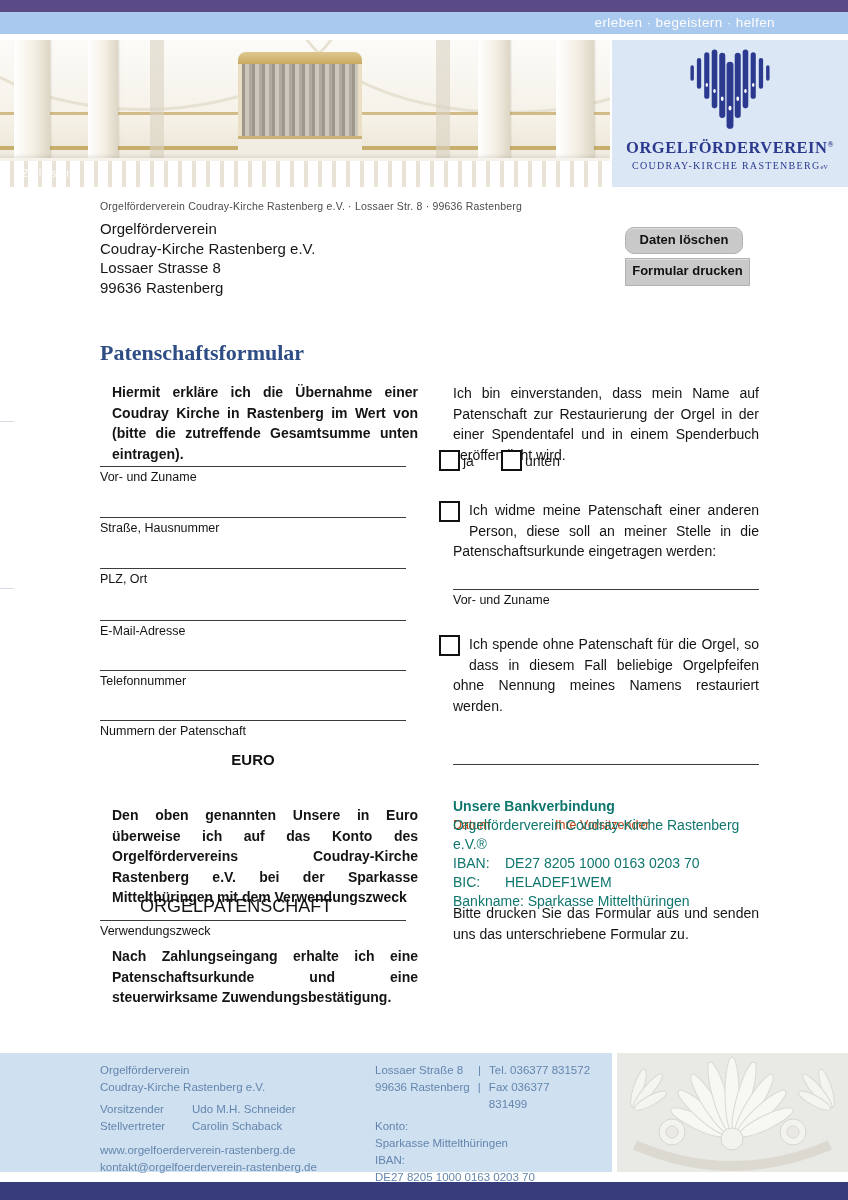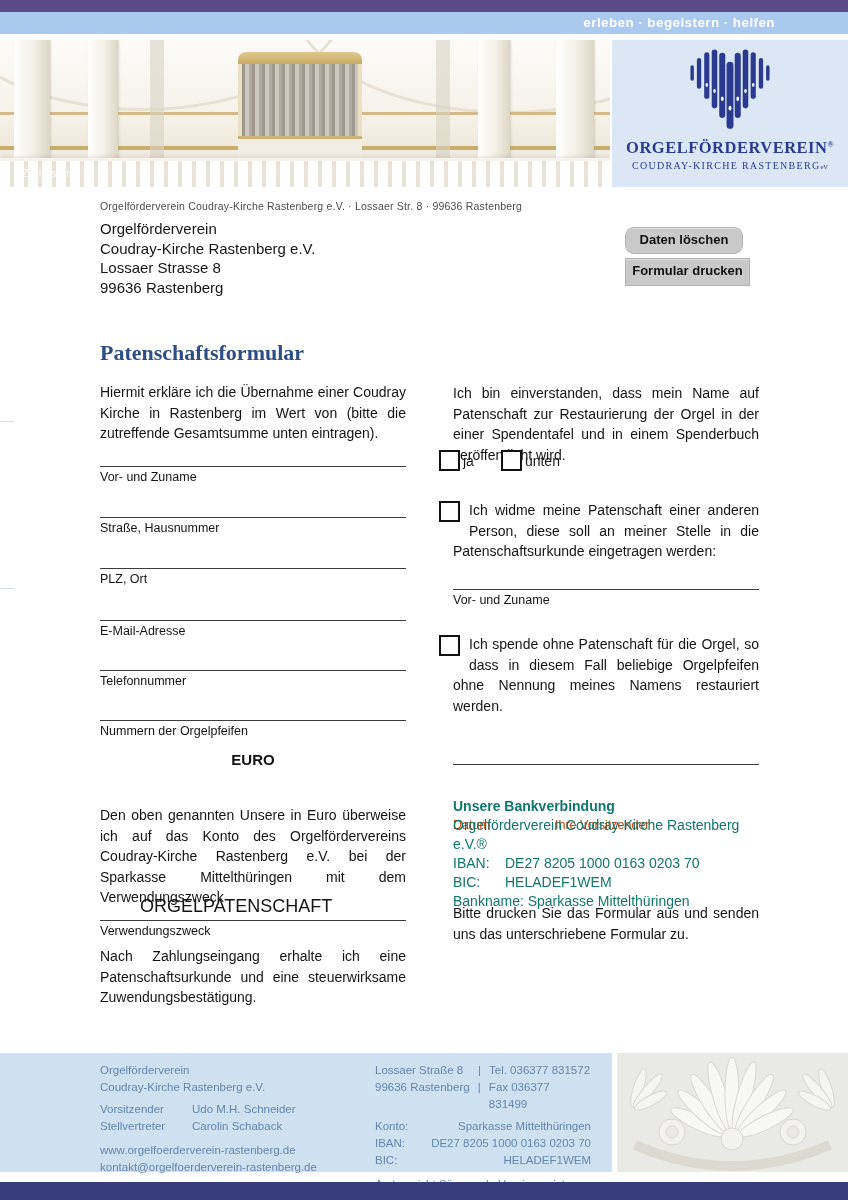--- a/index.html
+++ b/index.html
@@ -2,21 +2,21 @@
 <html style="--purple-bar: #5a4a86; --tagline-bar: #a9c9ee; --logo-bg: #dbe7f4; --brand-navy: #2b3a8f; --title-blue: #2e4d85; --button-bg: #c9c9c9; --footer-bg: #cfe0f1; --footer-text: #6386ad; --bottom-bar: #373d7c; --body-text: #1a1a1a;"><head>
 <meta charset="utf-8">
 <style>
   html,body{margin:0;padding:0;background:#ffffff;}
   .page{position:relative;width:848px;height:1200px;margin:0 auto;background:#fff;
         font-family:"Liberation Sans",sans-serif;color:var(--body-text,#1a1a1a);overflow:hidden;}
 
   
   .purple-bar{position:absolute;left:0;top:0;width:100%;height:12px;background:var(--purple-bar,#5a4a86);}
   .tagline-bar{position:absolute;left:0;top:12px;width:100%;height:22px;background:var(--tagline-bar,#a9c9ee);
-    color:#fdfdfd;font-size:13.5px;line-height:22px;text-align:right;padding-right:73px;box-sizing:border-box;letter-spacing:.4px;font-weight:bold;}
+    color:#fdfdfd;font-size:13.5px;line-height:22px;text-align:right;padding-right:73px;box-sizing:border-box;letter-spacing:.4px;}
 
   
   .photo{position:absolute;left:0;top:40px;width:610px;height:147px;overflow:hidden;
     background:linear-gradient(180deg,#fcfbf8 0%,#f5f1e8 55%,#ebe6d9 100%);}
   .ph-arch{position:absolute;border:3px solid #e7e1d2;border-radius:50%;}
   .ph-a1{left:-60px;top:-150px;width:400px;height:215px;}
   .ph-a2{left:290px;top:-160px;width:430px;height:228px;}
   .ph-gallery{position:absolute;left:0;right:0;top:74px;height:34px;background:linear-gradient(180deg,#f7f3e9,#eee8da);}
   .ph-gold1{position:absolute;left:0;right:0;top:72px;height:3px;background:#cdb277;opacity:.85;}
   .ph-gold2{position:absolute;left:0;right:0;top:106px;height:4px;background:#c3a75f;opacity:.9;}
@@ -49,21 +49,21 @@
   .pdf-btn{position:absolute;left:625px;background:var(--button-bg,#c9c9c9);border:1px solid #b2b2b2;
     box-shadow:inset 0 1px 0 #dedede;color:#111;font-weight:bold;font-size:13px;text-align:center;cursor:pointer;
     font-family:"Liberation Sans",sans-serif;}
   .btn-clear{top:227px;width:116px;height:25px;line-height:23px;border-radius:9px;}
   .btn-print{top:258px;width:123px;height:26px;line-height:24px;}
 
   
   .form-title{position:absolute;left:100px;top:340px;font-family:"Liberation Serif",serif;font-weight:bold;
     font-size:22px;color:var(--title-blue,#2e4d85);}
   .para{position:absolute;width:306px;font-size:14px;line-height:20.5px;text-align:justify;color:#141414;}
-  .col-l{left:100px;} .col-r{left:453px;}
+  .col-l{left:112px;font-weight:bold;} .col-r{left:453px;}
 
   .field{position:absolute;left:100px;width:306px;}
   .field-r{left:453px;}
   .field-line{border-top:1.5px solid #3c3c3c;height:0;}
   .field-label{font-size:12.5px;color:#141414;padding-top:3px;}
   .euro-val{position:absolute;left:100px;width:306px;top:751px;text-align:center;font-size:15px;font-weight:600;color:#111;}
 
   .purpose{position:absolute;left:100px;top:896px;width:306px;}
   .purpose-value{font-size:18px;color:#141414;padding-bottom:3px;margin-left:40px;}
   .purpose .field-line{border-top-width:1.5px;}
@@ -85,21 +85,21 @@
 
   
   .footer-box{position:absolute;left:0;top:1053px;width:612px;height:119px;background:var(--footer-bg,#cfe0f1);}
   .f-col{position:absolute;top:1062px;font-size:11.5px;line-height:17px;color:var(--footer-text,#6386ad);}
   .f-col1{left:100px;width:265px;}
   .f-col2{left:375px;width:216px;}
   .f-gap5{height:5px;} .f-gap7{height:7px;}
   .f-row{display:flex;}
   .f-row .rl{width:92px;}
   .f-row3 .n{width:95px;} .f-row3 .s{margin:0 8px;}
-  .f-between{display:flex;justify-content:space-between;}
+  .f-between{display:flex;justify-content:space-between;flex-direction:column;}
   .ornament{position:absolute;left:617px;top:1053px;width:231px;height:119px;}
   .bottom-bar{position:absolute;left:0;top:1182px;width:100%;height:18px;background:var(--bottom-bar,#373d7c);}
 </style>
 </head>
 <body>
 
 <div class="page">
 
   <div class="purple-bar"></div>
   <div class="tagline-bar">
@@ -188,21 +188,21 @@
   <div class="field" style="top:620px;">
     <div class="field-line"></div>
     <div class="field-label">E-Mail-Adresse</div>
   </div>
   <div class="field" style="top:670px;">
     <div class="field-line"></div>
     <div class="field-label">Telefonnummer</div>
   </div>
   <div class="field" style="top:720px;">
     <div class="field-line"></div>
-    <div class="field-label">Nummern der Orgelpfeifen</div>
+    <div class="field-label">Nummern der Patenschaft</div>
   </div>
 
   <div class="euro-val">EURO</div>
 
   <div class="para col-l" style="top:805px;">Den oben genannten Unsere in Euro überweise ich auf das Konto des Orgelfördervereins Coudray-Kirche Rastenberg e.V. bei der Sparkasse Mittelthüringen mit dem Verwendungszweck</div>
 
   <div class="purpose">
     <div class="purpose-value">ORGELPATENSCHAFT</div>
     <div class="field-line"></div>
     <div class="field-label">Verwendungszweck</div>

